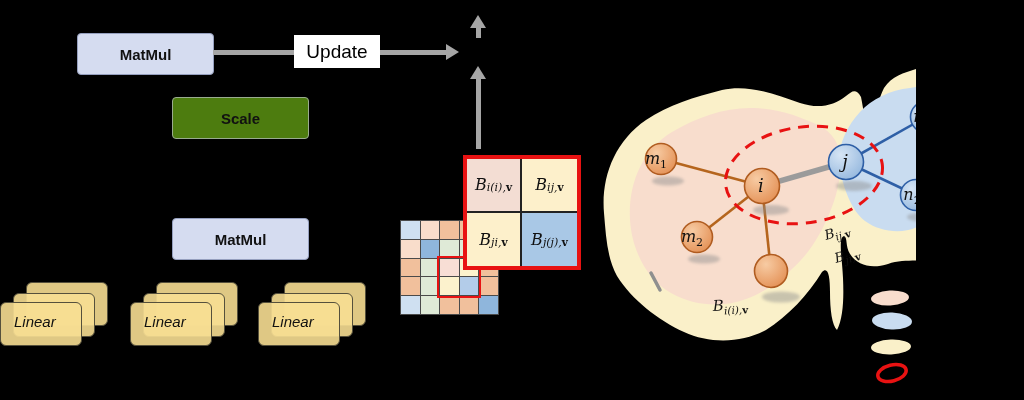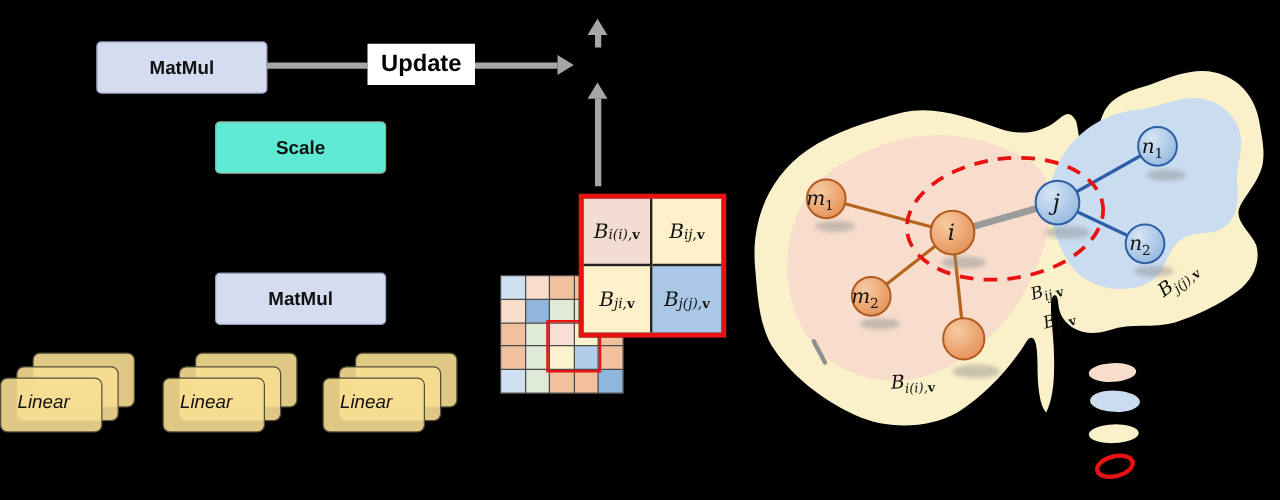--- a/index.html
+++ b/index.html
@@ -1,27 +1,27 @@
 <!DOCTYPE html>
 <html><head>
 <meta charset="utf-8">
 <style>
   html,body{margin:0;padding:0;background:#000;}
-  .canvas{position:relative;width:1024px;height:400px;background:#000;overflow:hidden;
+  .canvas{position:relative;width:916px;height:400px;background:#000;overflow:hidden;
           font-family:"Liberation Sans",sans-serif;}
 
   
   .fbox{position:absolute;display:flex;align-items:center;justify-content:center;
         font-weight:bold;font-size:15px;color:#111;border-radius:4px;border:1.3px solid #8b90a6;}
   .b-matmul-top{left:77px;top:33px;width:135px;height:40px;border-color:#959fbe;}
   .b-scale{left:172px;top:97px;width:135px;height:40px;border-color:#99ab8f;}
   .b-mask{left:172px;top:158px;width:135px;height:40px;border-color:#b49d8f;}
   .b-matmul-bot{left:172px;top:218px;width:135px;height:40px;border-color:#959fbe;}
   .update-box{position:absolute;left:294px;top:35px;width:86px;height:33px;background:#fff;
-        display:flex;align-items:center;justify-content:center;font-weight:bold;font-size:19px;color:#000;}
+        display:flex;align-items:center;justify-content:center;font-weight:normal;font-size:19px;color:#000;}
 
   
   .shaft{position:absolute;background:#a6a6a6;}
   .h1{left:213px;top:50px;width:81px;height:4.5px;}
   .h2{left:380px;top:50px;width:66px;height:4.5px;}
   .v-top{left:476px;top:28px;width:4.5px;height:10px;}
   .v-mid{left:476px;top:79px;width:4.5px;height:70px;}
   .tri-up{position:absolute;width:0;height:0;border-left:8px solid transparent;
           border-right:8px solid transparent;border-bottom:13px solid #a6a6a6;}
   .tu1{left:470px;top:15px;} .tu2{left:470px;top:66px;}
@@ -77,21 +77,21 @@
       <span>Update</span>
     </div>
   <div class="shaft h2"></div>
   <div class="tri-right"></div>
 
   <div class="tri-up tu1"></div>
   <div class="shaft v-top"></div>
   <div class="tri-up tu2"></div>
   <div class="shaft v-mid"></div>
 
-  <div class="fbox b-scale" style="background: #5eead4;">
+  <div class="fbox b-scale" style="background: #4d7c0f;">
       <span>Scale</span>
     </div>
 
 
   <div class="fbox b-matmul-bot" style="background: rgb(213, 220, 240);">
       <span>MatMul</span>
     </div>
 
   <div class="stack s1">
     <div class="card back" style="background: rgba(247, 222, 146, 0.9);"></div>

